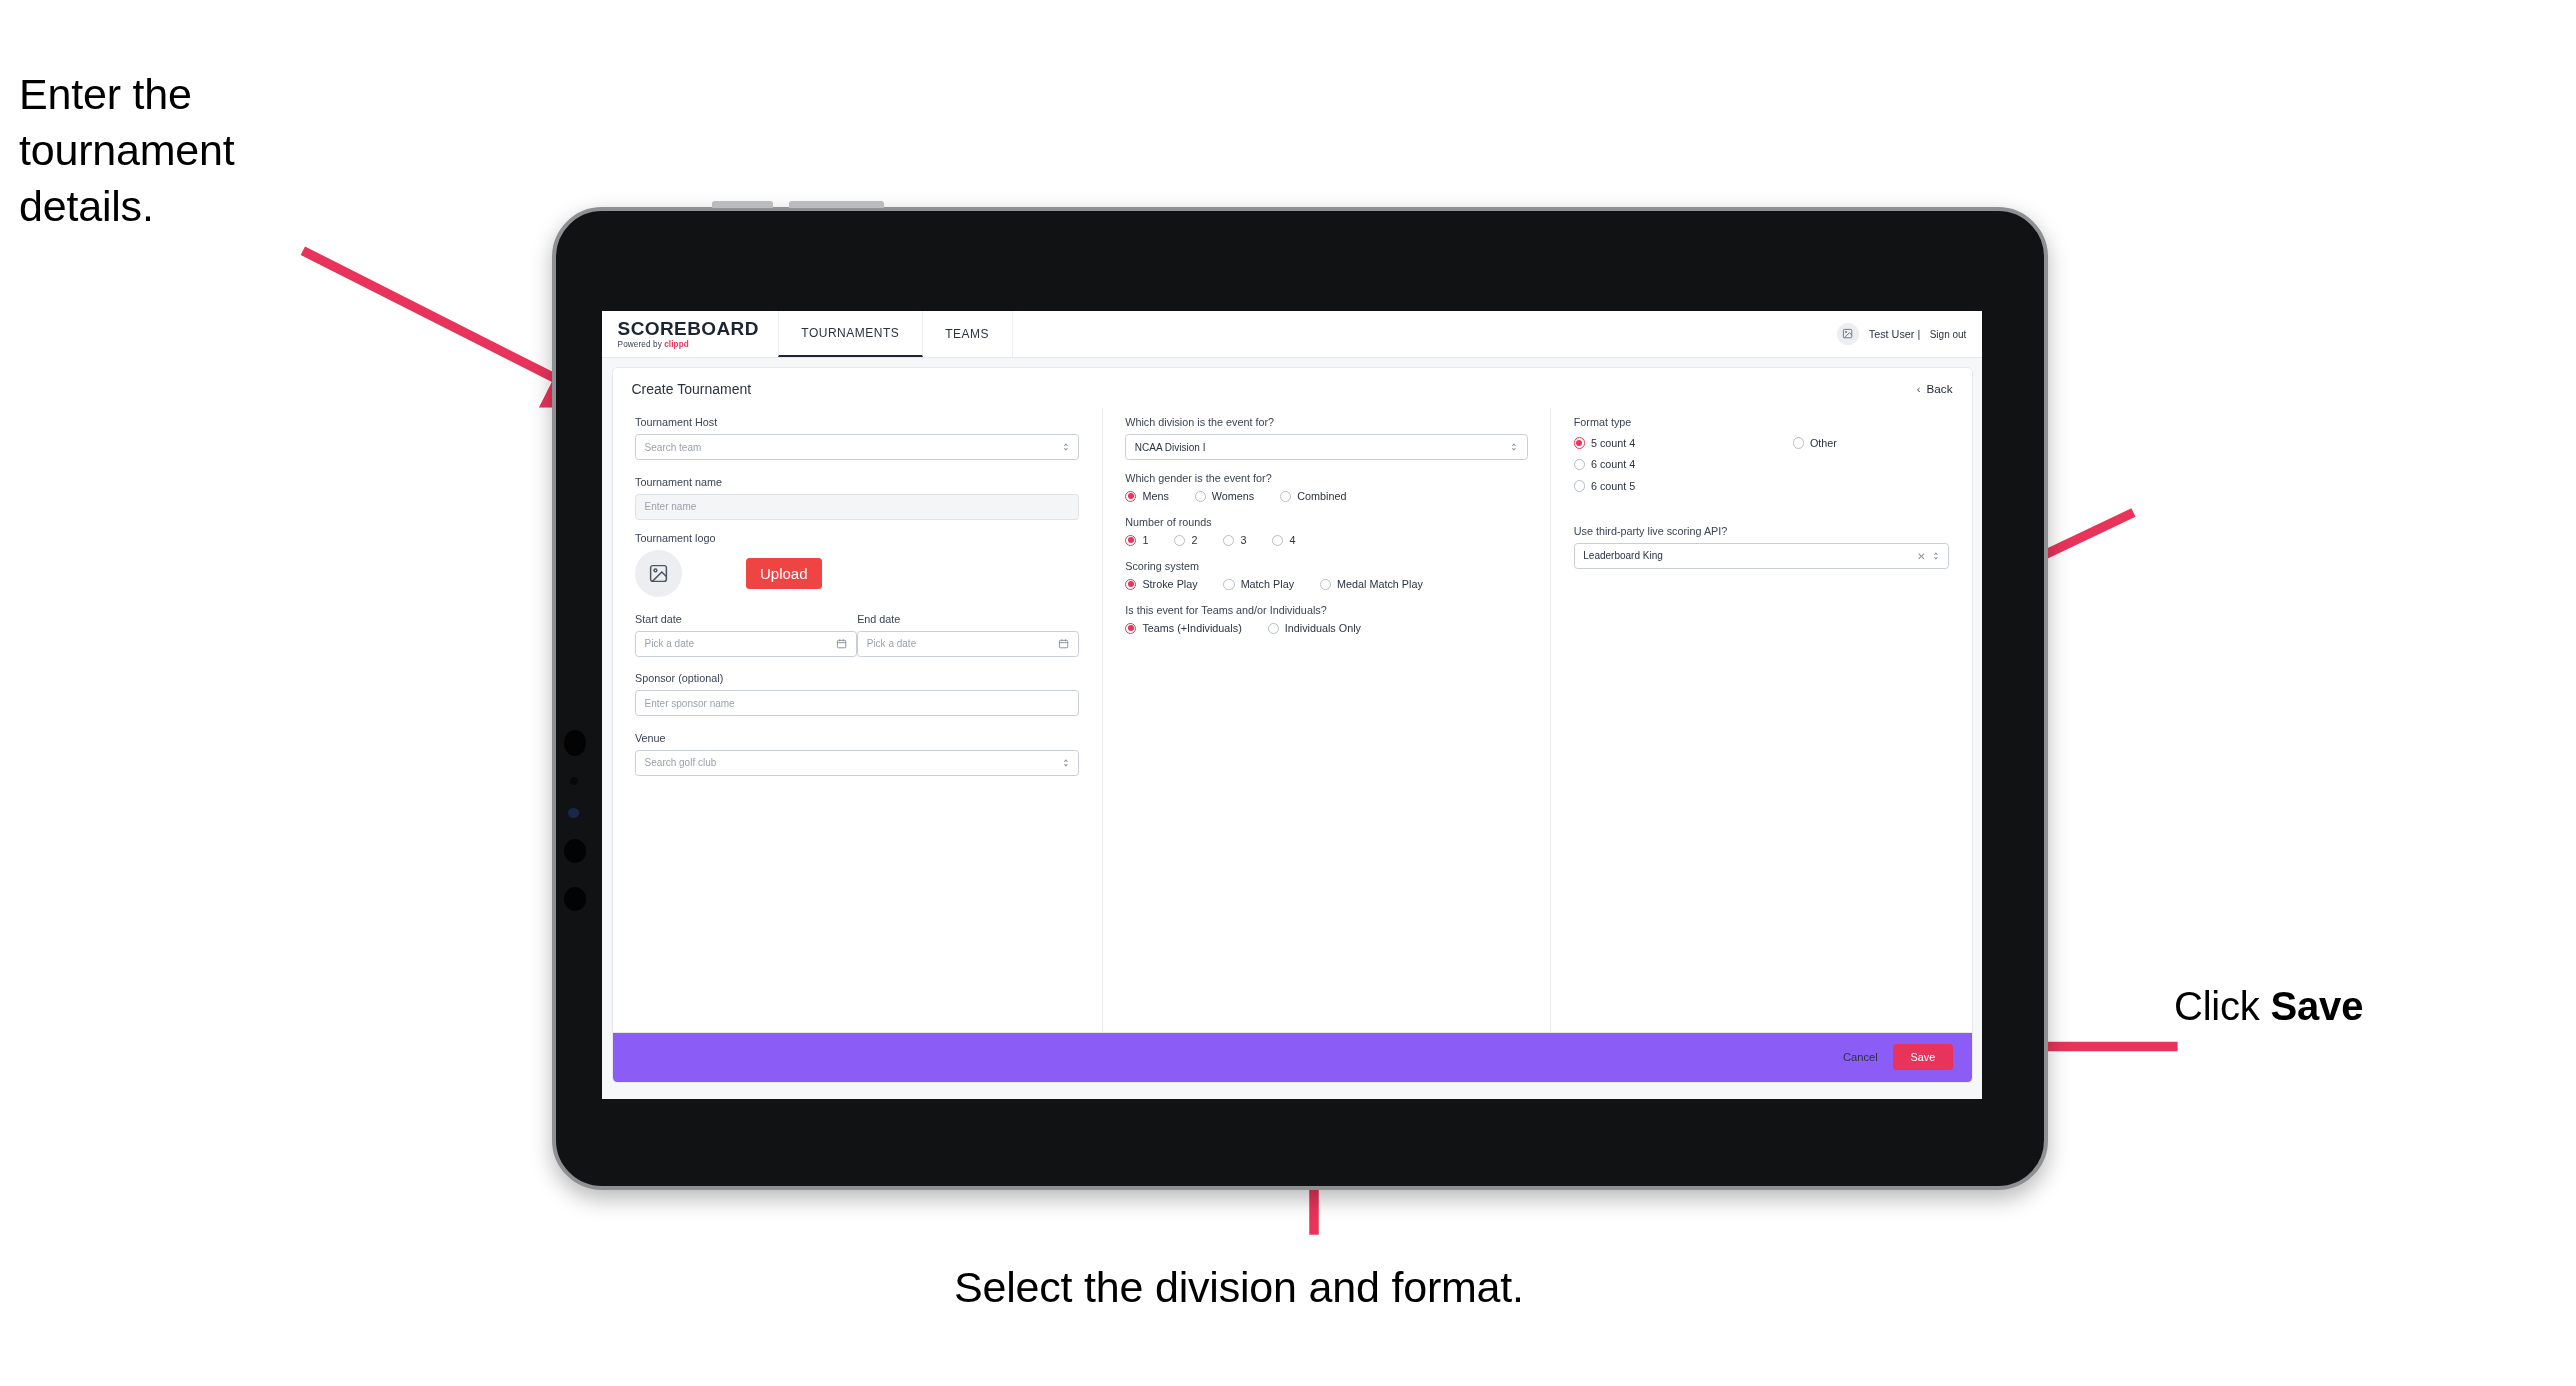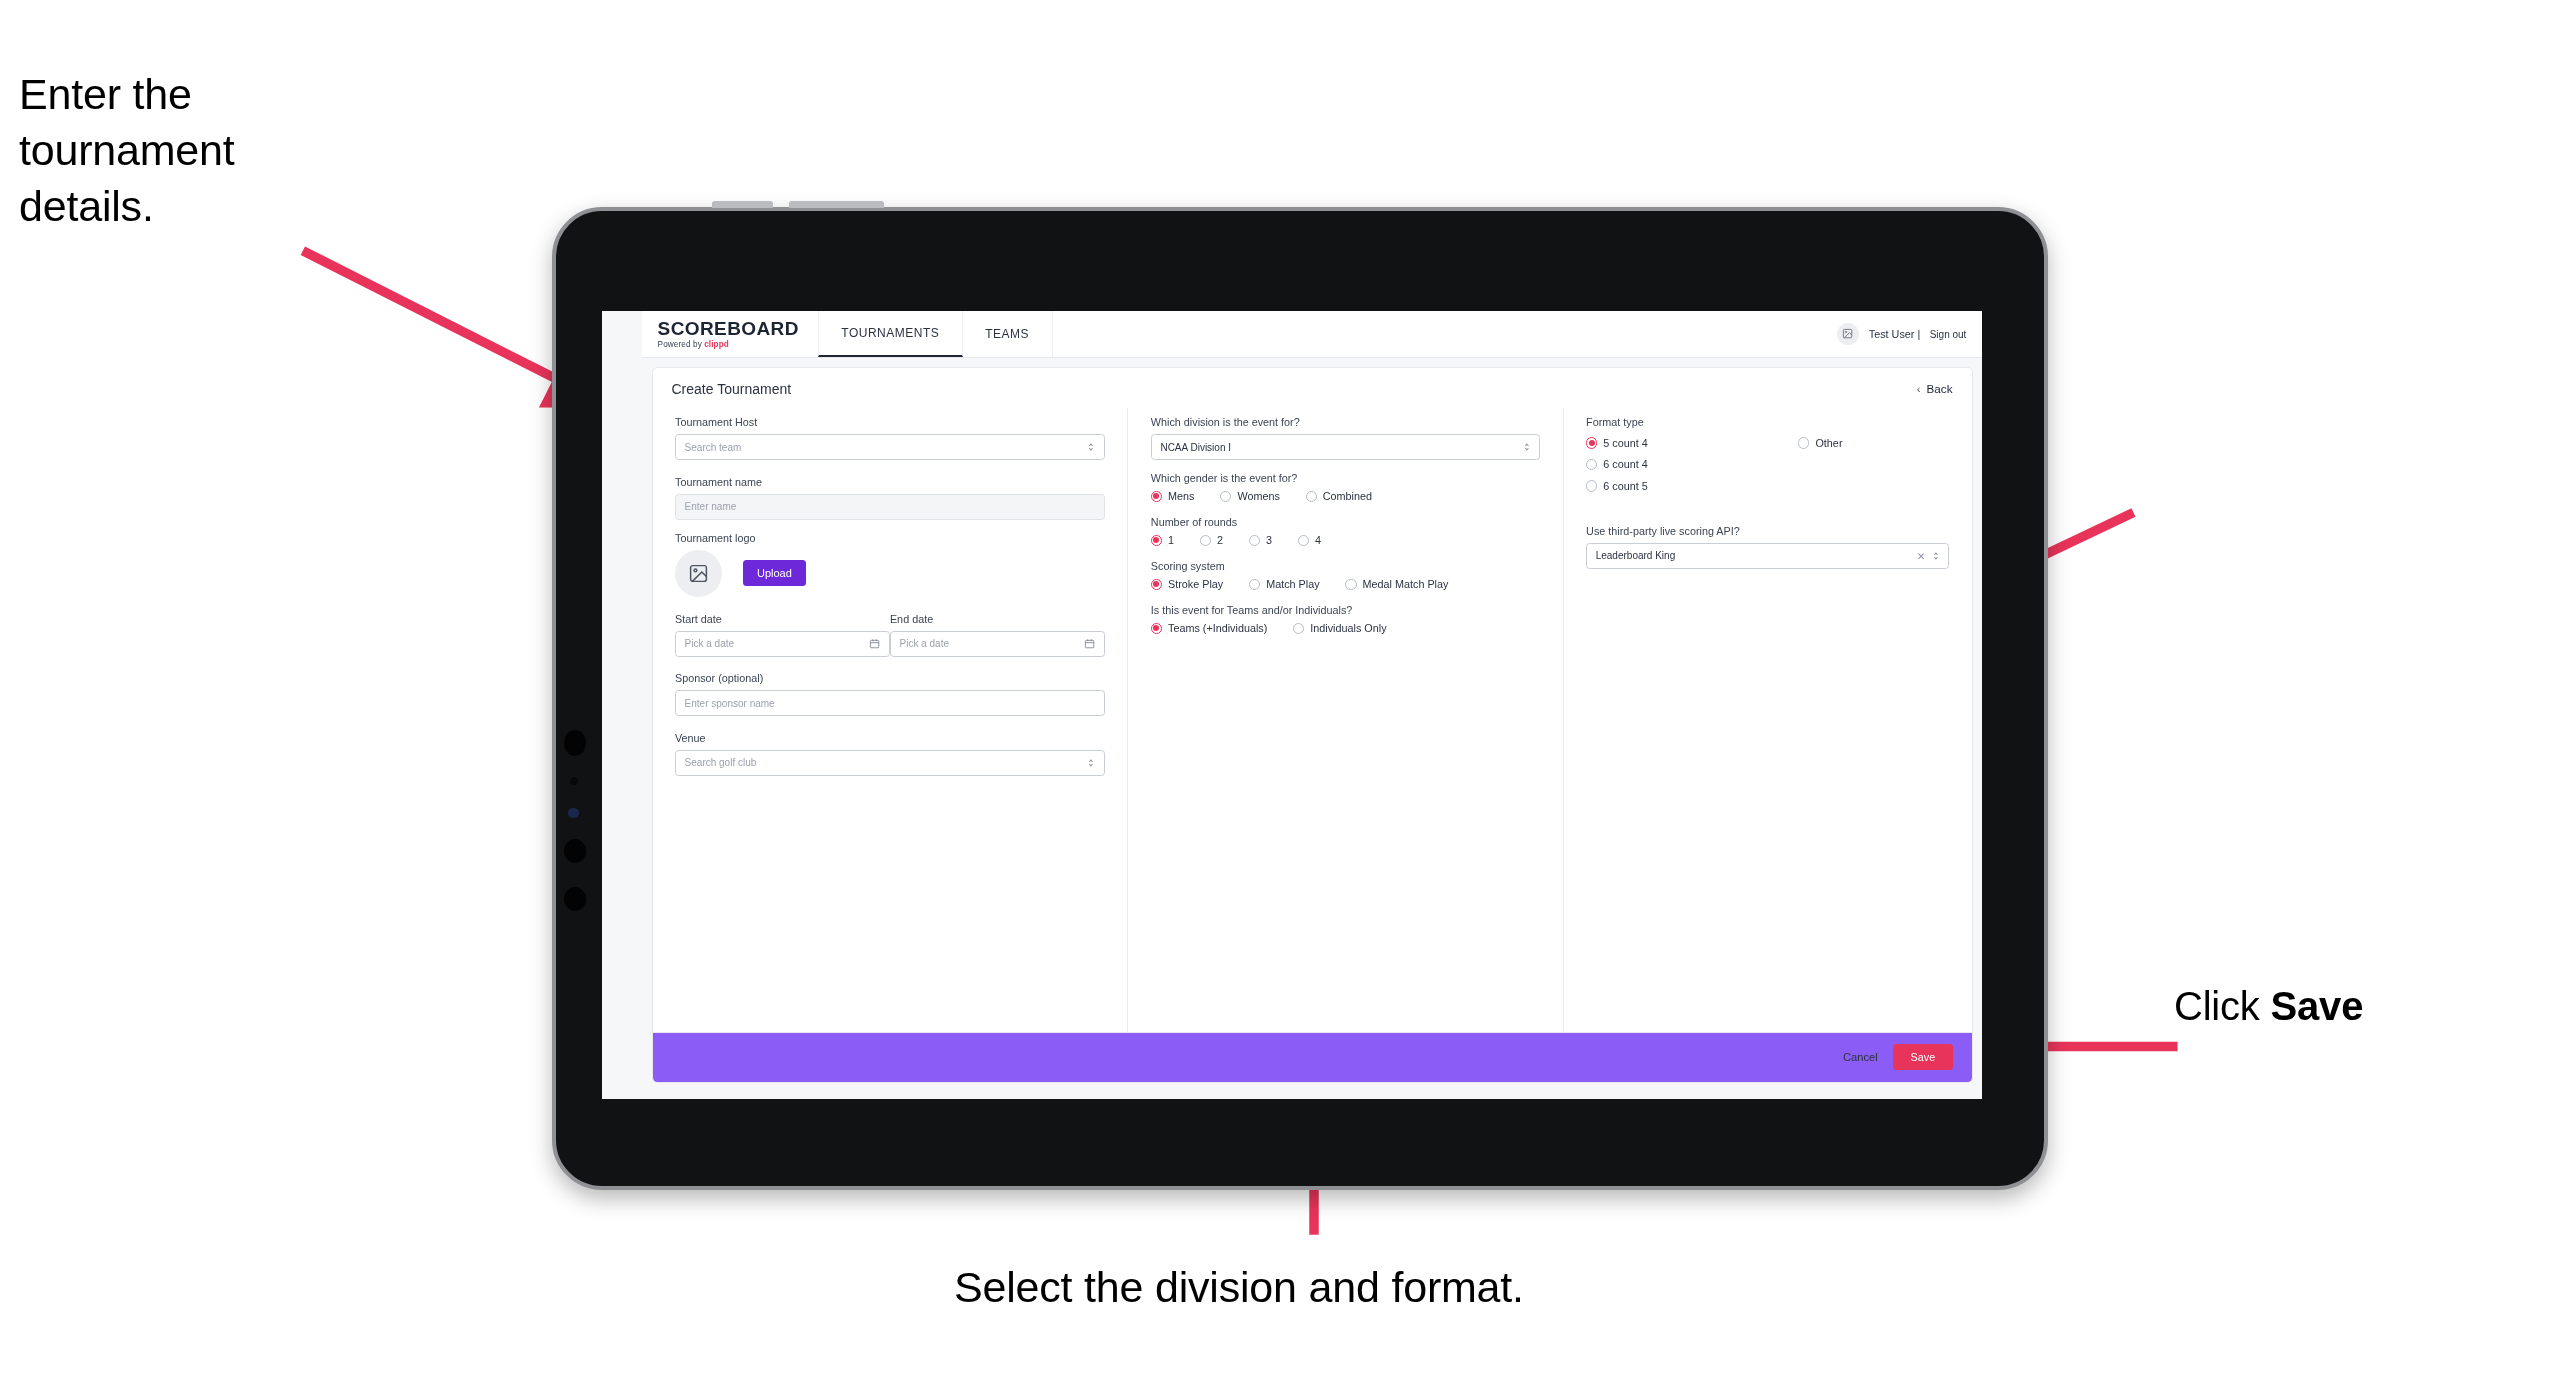--- a/index.html
+++ b/index.html
@@ -60,21 +60,20 @@
   .bezel-dot.d4 { top: 628px;  height: 24px; width: 22.5px; }
   .bezel-dot.d5 { top: 676px;  height: 24px; width: 22.5px; }
 
   
   #screen {
     position: absolute;
     left: 46px; top: 100px;
     width: 1380px; height: 788px;
     background: #f6f7f9;
     overflow: hidden;
-    padding-left: 40px;
   }
 
   
   .topnav {
     height: 47px; background:#fff;
     display:flex; align-items:stretch;
     border-bottom:0.9px solid #e6e8eb;
     padding-left: 15.6px;
   }
   .brand { display:flex; flex-direction:column; justify-content:center; padding-right:19px; }
@@ -154,23 +153,23 @@
   .gap-14 { height: 12px; }
 
   
   .logo-row { display:flex; align-items:center; gap:21px; margin-top:1.7px; }
   .logo-circle {
     width: 47px; height:47px; border-radius:50%;
     background:#eceef1; display:flex; align-items:center; justify-content:center;
     color:#4b5461;
   }
   .btn-upload {
-    background:#6d28d9; color:#fff;
-    font-size: 11px; border:none; border-radius:3.5px;
-    padding: 7px 14px; cursor:pointer;
+    background:#ef4444; color:#fff;
+    font-size: 15px; border:none; border-radius:3.5px;
+    padding: 7px 14px; cursor:pointer;margin-left:43px;
   }
 
   .date-row { display:flex; gap:0; }
   .date-col { flex:1; }
 
   
   .radio-row { display:flex; align-items:center; flex-wrap:wrap; gap: 6px 18px; margin-top: 2px; }
   .radio-opt { display:flex; align-items:center; gap:6px; cursor:pointer; margin-right: 7.8px; }
   .radio {
     width:11.2px; height:11.2px; border-radius:50%;

